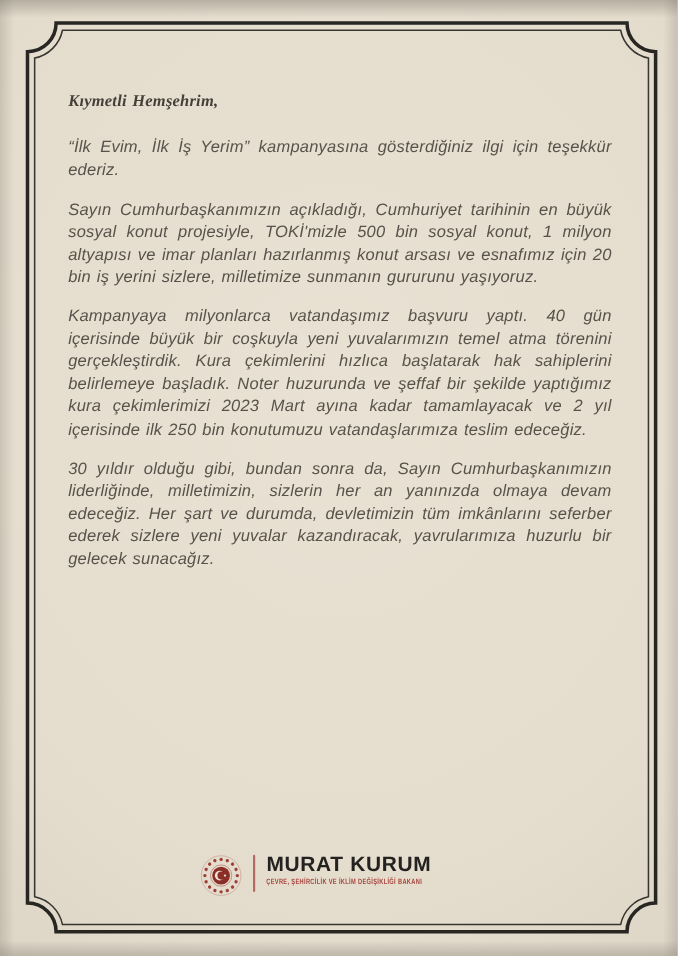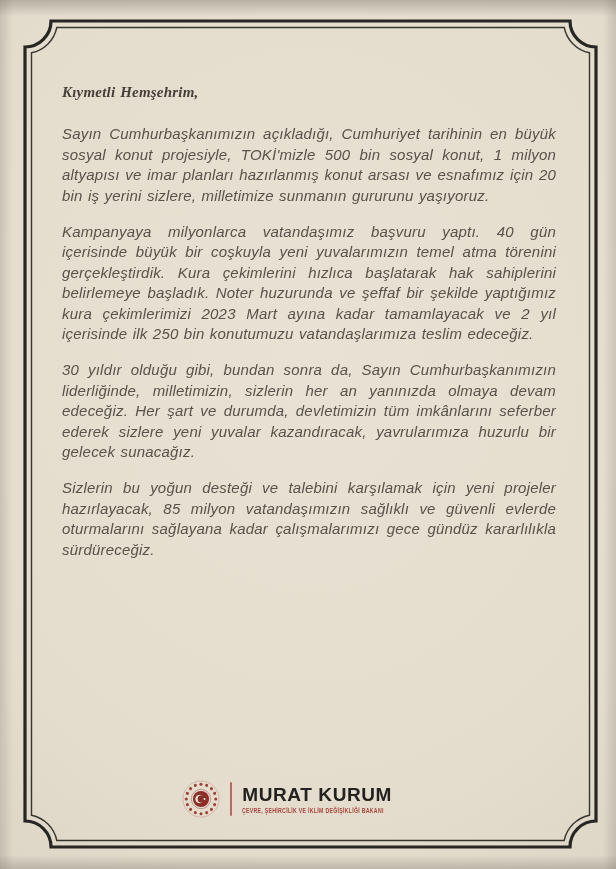--- a/index.html
+++ b/index.html
@@ -28,21 +28,21 @@
   .salutation{
     margin:0 0 21.5px 0;
     font-weight:bold;
     color:var(--ink-strong,#453f38);
     font-family:Liberation Serif, serif;
   }
   .para{margin:0 0 15.5px 0;}
   .para:last-child{margin-bottom:0;}
   .footer{
     position:absolute;left:0;right:0;top:777px;height:44px;
-    display:flex;justify-content:center;align-items:center;gap:8px;
+    display:flex;justify-content:center;align-items:flex-start;gap:8px;
   }
   .seal{flex:0 0 auto;display:block;}
   .sig-divider{
     flex:0 0 auto;width:2px;height:34px;margin:0 2px;
     background:var(--accent-red,#a6453d);opacity:.75;border-radius:1px;
   }
   .sig-text{display:flex;flex-direction:column;justify-content:center;}
   .sig-name{
     font-size:19px;font-weight:bold;line-height:19px;
     letter-spacing:.6px;color:#232220;white-space:nowrap;
@@ -58,24 +58,24 @@
 
 <div class="page">
 
   <svg class="frame" width="616" height="869" viewBox="0 0 616 869" fill="none">
     <path d="M 51 21 H 570 A 26 26 0 0 0 596 47 V 821 A 26 26 0 0 0 570 847 H 51 A 26 26 0 0 0 25 821 V 47 A 26 26 0 0 0 51 21 Z" stroke="#1c1b18" stroke-width="3.2" opacity="0.94"></path>
     <path d="M 56.8 27.5 H 564.2 A 32.5 32.5 0 0 0 589.5 52.8 V 815.2 A 32.5 32.5 0 0 0 564.2 840.5 H 56.8 A 32.5 32.5 0 0 0 31.5 815.2 V 52.8 A 32.5 32.5 0 0 0 56.8 27.5 Z" stroke="#24231f" stroke-width="1.4" opacity="0.9"></path>
   </svg>
 
   <div class="content">
     <p class="salutation">Kıymetli Hemşehrim,</p>
+    <p class="para">“İlk Evim, İlk İş Yerim” kampanyasına gösterdiğiniz ilgi için teşekkür ederiz.</p>
     <p class="para">Sayın Cumhurbaşkanımızın açıkladığı, Cumhuriyet tarihinin en büyük sosyal konut projesiyle, TOKİ'mizle 500 bin sosyal konut, 1 milyon altyapısı ve imar planları hazırlanmış konut arsası ve esnafımız için 20 bin iş yerini sizlere, milletimize sunmanın gururunu yaşıyoruz.</p>
     <p class="para">Kampanyaya milyonlarca vatandaşımız başvuru yaptı. 40 gün içerisinde büyük bir coşkuyla yeni yuvalarımızın temel atma törenini gerçekleştirdik. Kura çekimlerini hızlıca başlatarak hak sahiplerini belirlemeye başladık. Noter huzurunda ve şeffaf bir şekilde yaptığımız kura çekimlerimizi 2023 Mart ayına kadar tamamlayacak ve 2 yıl içerisinde ilk 250 bin konutumuzu vatandaşlarımıza teslim edeceğiz.</p>
     <p class="para">30 yıldır olduğu gibi, bundan sonra da, Sayın Cumhurbaşkanımızın liderliğinde, milletimizin, sizlerin her an yanınızda olmaya devam edeceğiz. Her şart ve durumda, devletimizin tüm imkânlarını seferber ederek sizlere yeni yuvalar kazandıracak, yavrularımıza huzurlu bir gelecek sunacağız.</p>
-    <p class="para">Sizlerin bu yoğun desteği ve talebini karşılamak için yeni projeler hazırlayacak, 85 milyon vatandaşımızın sağlıklı ve güvenli evlerde oturmalarını sağlayana kadar çalışmalarımızı gece gündüz kararlılıkla sürdüreceğiz.</p>
   </div>
 
   <div class="footer">
     <svg class="seal" width="38" height="38" viewBox="0 0 40 40">
       <circle cx="20" cy="20" r="19" fill="none" stroke="#a03d34" stroke-width="0.8" opacity="0.30"></circle>
       <g fill="#9e4038">
         <circle cx="20" cy="4.5" r="1.6"></circle>
         <circle cx="20" cy="4.5" r="1.6" transform="rotate(22.5 20 20)"></circle>
         <circle cx="20" cy="4.5" r="1.6" transform="rotate(45 20 20)"></circle>
         <circle cx="20" cy="4.5" r="1.6" transform="rotate(67.5 20 20)"></circle>

